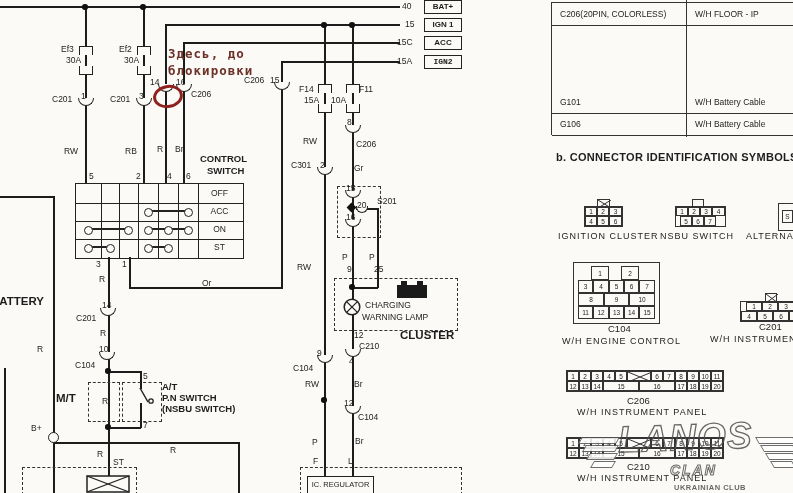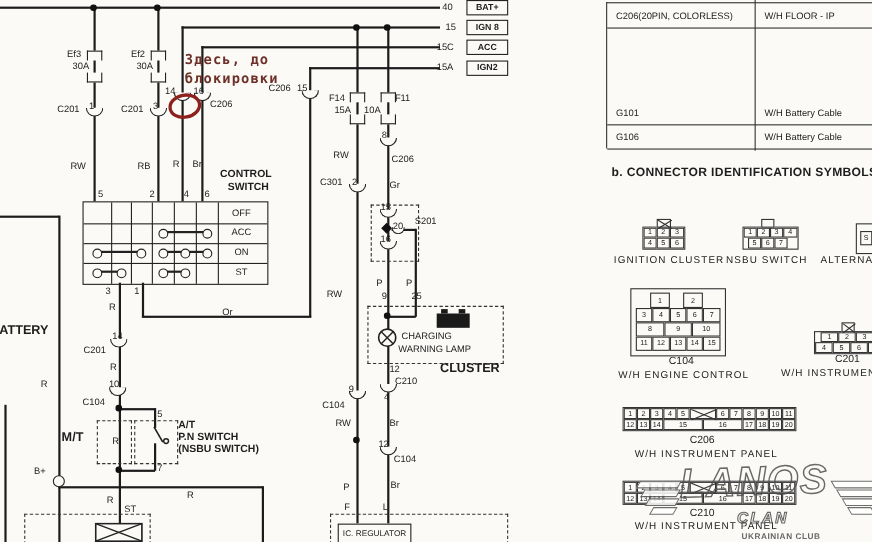--- a/index.html
+++ b/index.html
@@ -173,25 +173,25 @@
   <div class="bpluscirc"></div>
 
   <div class="icreg">IC. REGULATOR</div>
 
   <div class="redmark"></div>
   <span class="note" style="left:168px;top:46px">Здесь, до</span>
   <span class="note" style="left:168px;top:63px">блокировки</span>
  <div class="dlbl busnum" style="left: 402px; top: 1px;">40</div>
       <div class="busbox" style="left: 424px; top: 0px;">BAT+</div>
       <div class="dlbl busnum" style="left: 405px; top: 19px;">15</div>
-      <div class="busbox" style="left: 424px; top: 18px;">IGN 8</div>
+      <div class="busbox" style="left: 424px; top: 18px;">IGN 1</div>
       <div class="dlbl busnum" style="left: 397px; top: 37px;">15C</div>
       <div class="busbox" style="left: 424px; top: 36px;">ACC</div>
       <div class="dlbl busnum" style="left: 397px; top: 56px;">15A</div>
-      <div class="busbox" style="left: 424px; top: 55px;">IGN2</div>
+      <div class="busbox" style="left: 424px; top: 55px; font-family: Liberation Mono, monospace;">IGN2</div>
       <div class="dlbl " style="left: 61px; top: 44px;">Ef3</div>
       <div class="dlbl " style="left: 66px; top: 55px;">30A</div>
       <div class="dlbl " style="left: 119px; top: 44px;">Ef2</div>
       <div class="dlbl " style="left: 124px; top: 55px;">30A</div>
       <div class="dlbl " style="left: 52px; top: 94px;">C201</div>
       <div class="dlbl " style="left: 81px; top: 91px;">1</div>
       <div class="dlbl " style="left: 110px; top: 94px;">C201</div>
       <div class="dlbl " style="left: 139px; top: 91px;">3</div>
       <div class="dlbl " style="left: 150px; top: 77px;">14</div>
       <div class="dlbl " style="left: 176px; top: 77px;">16</div>

